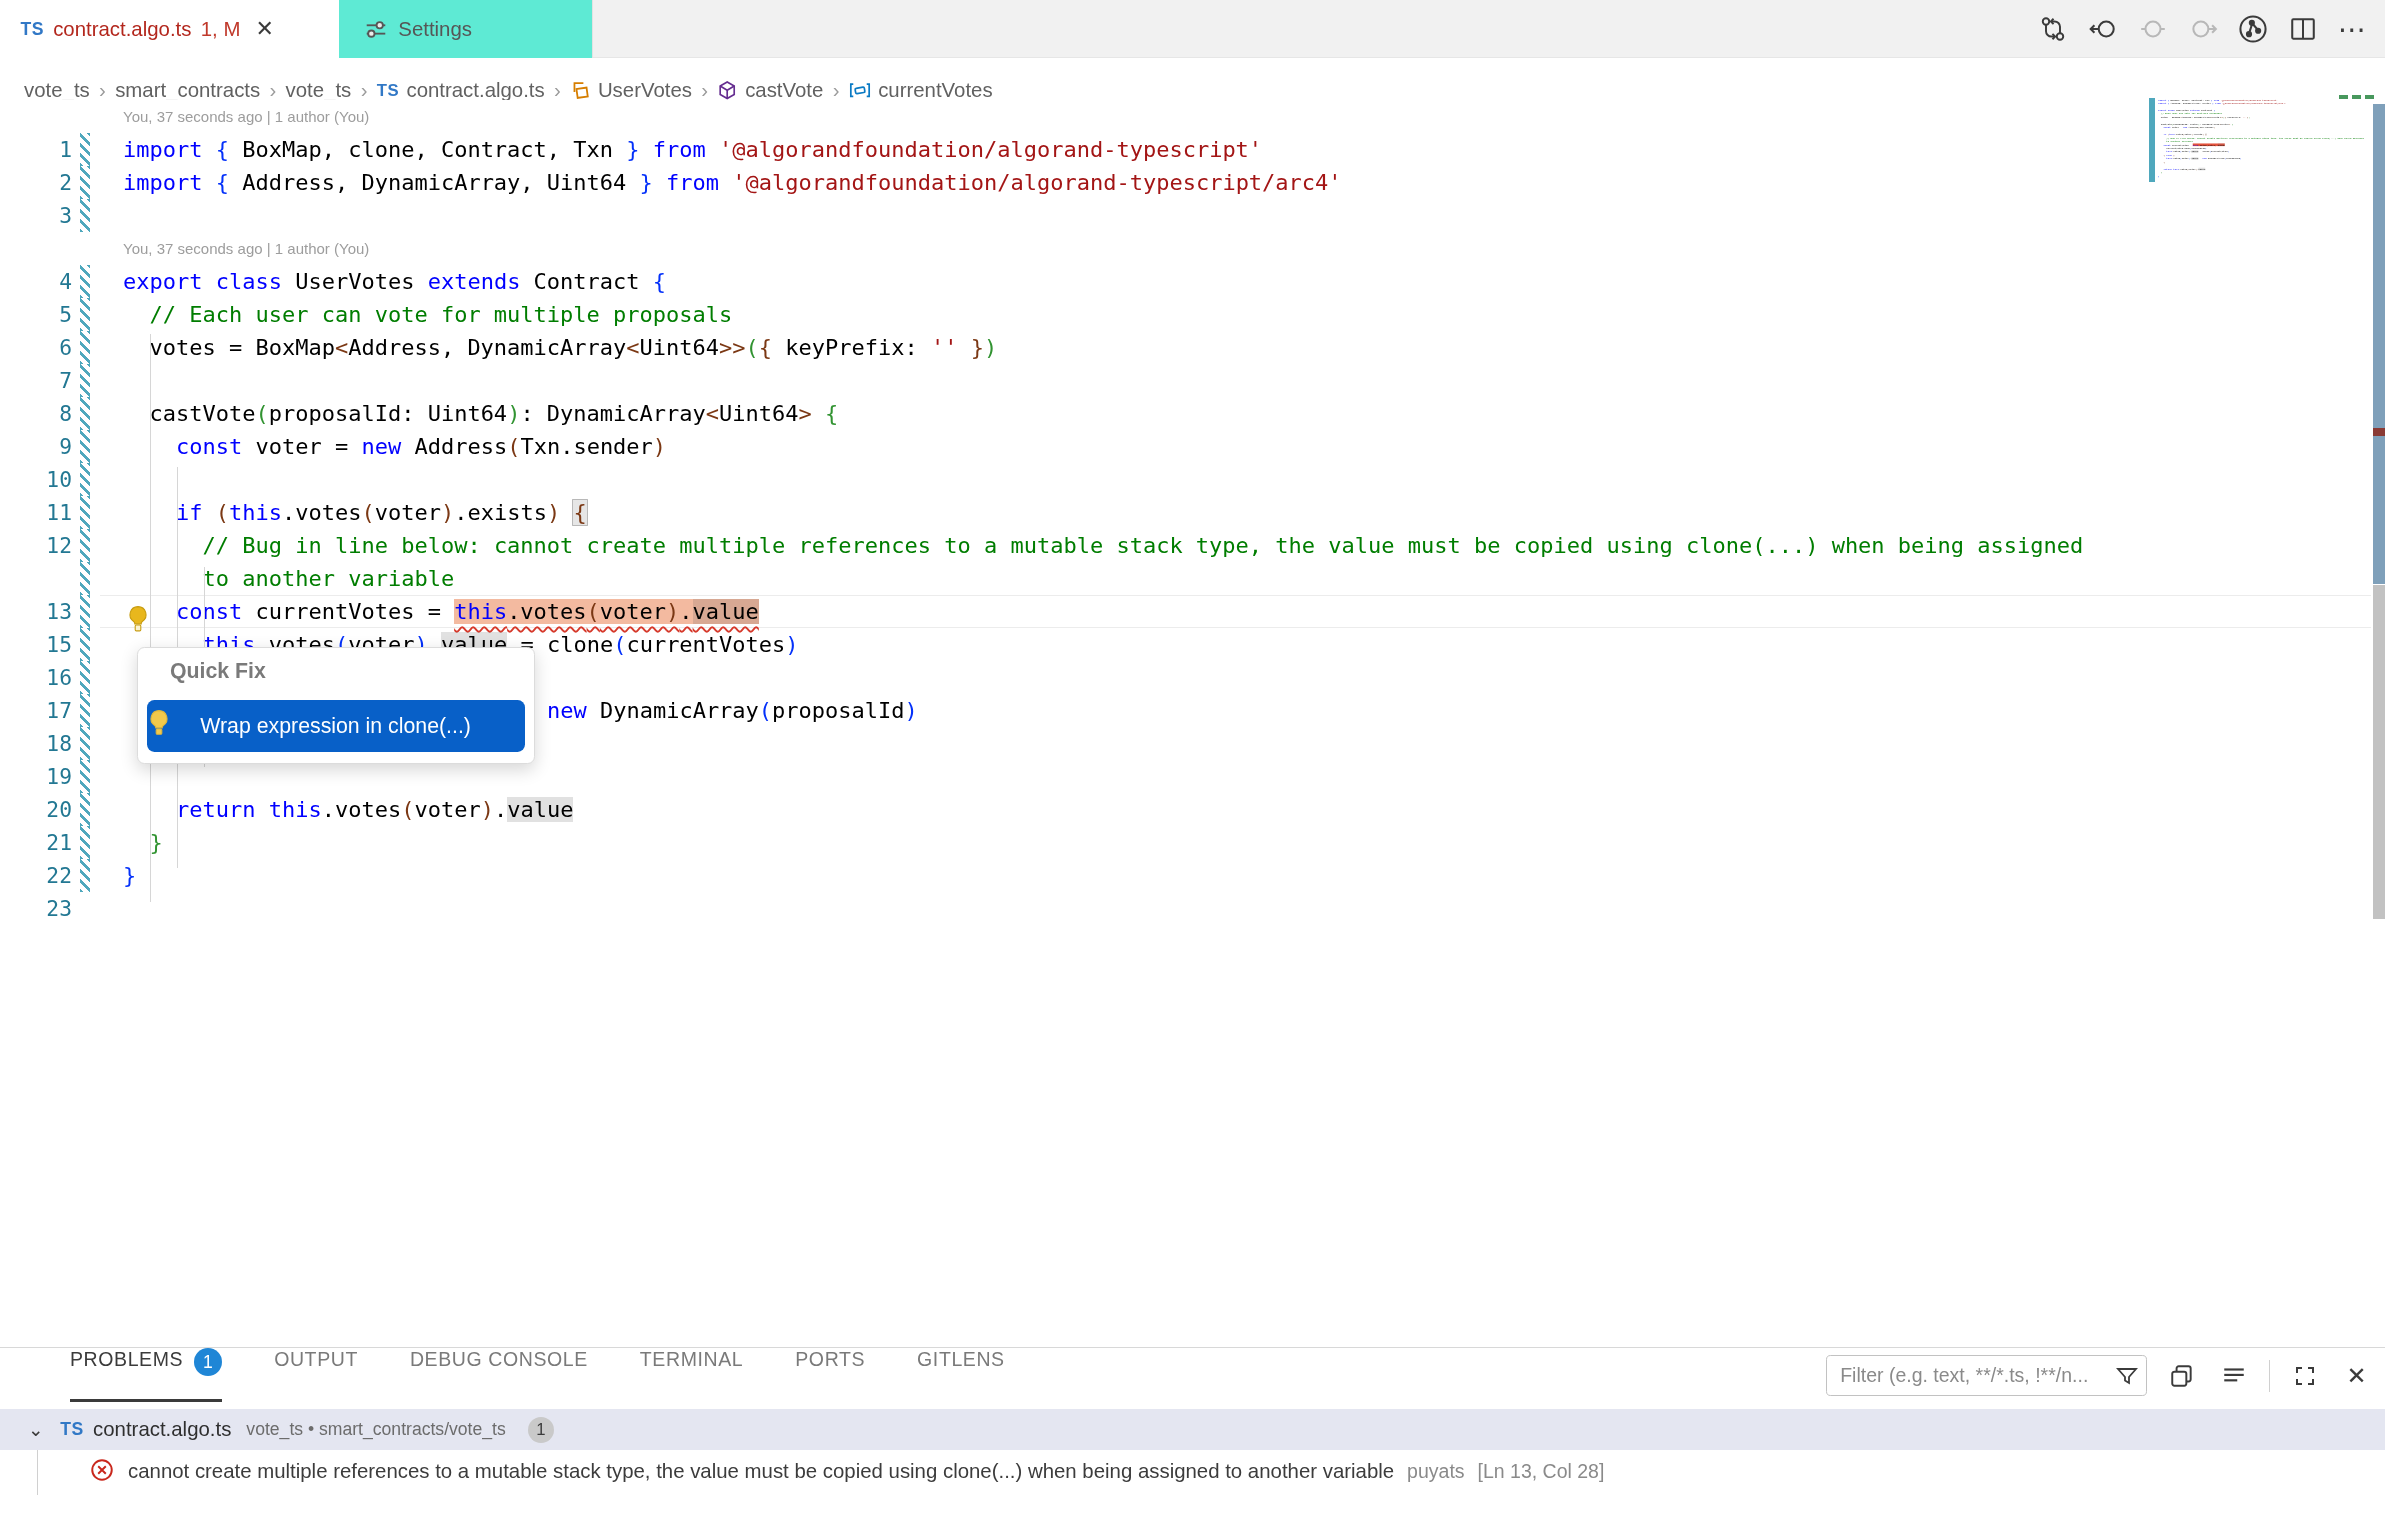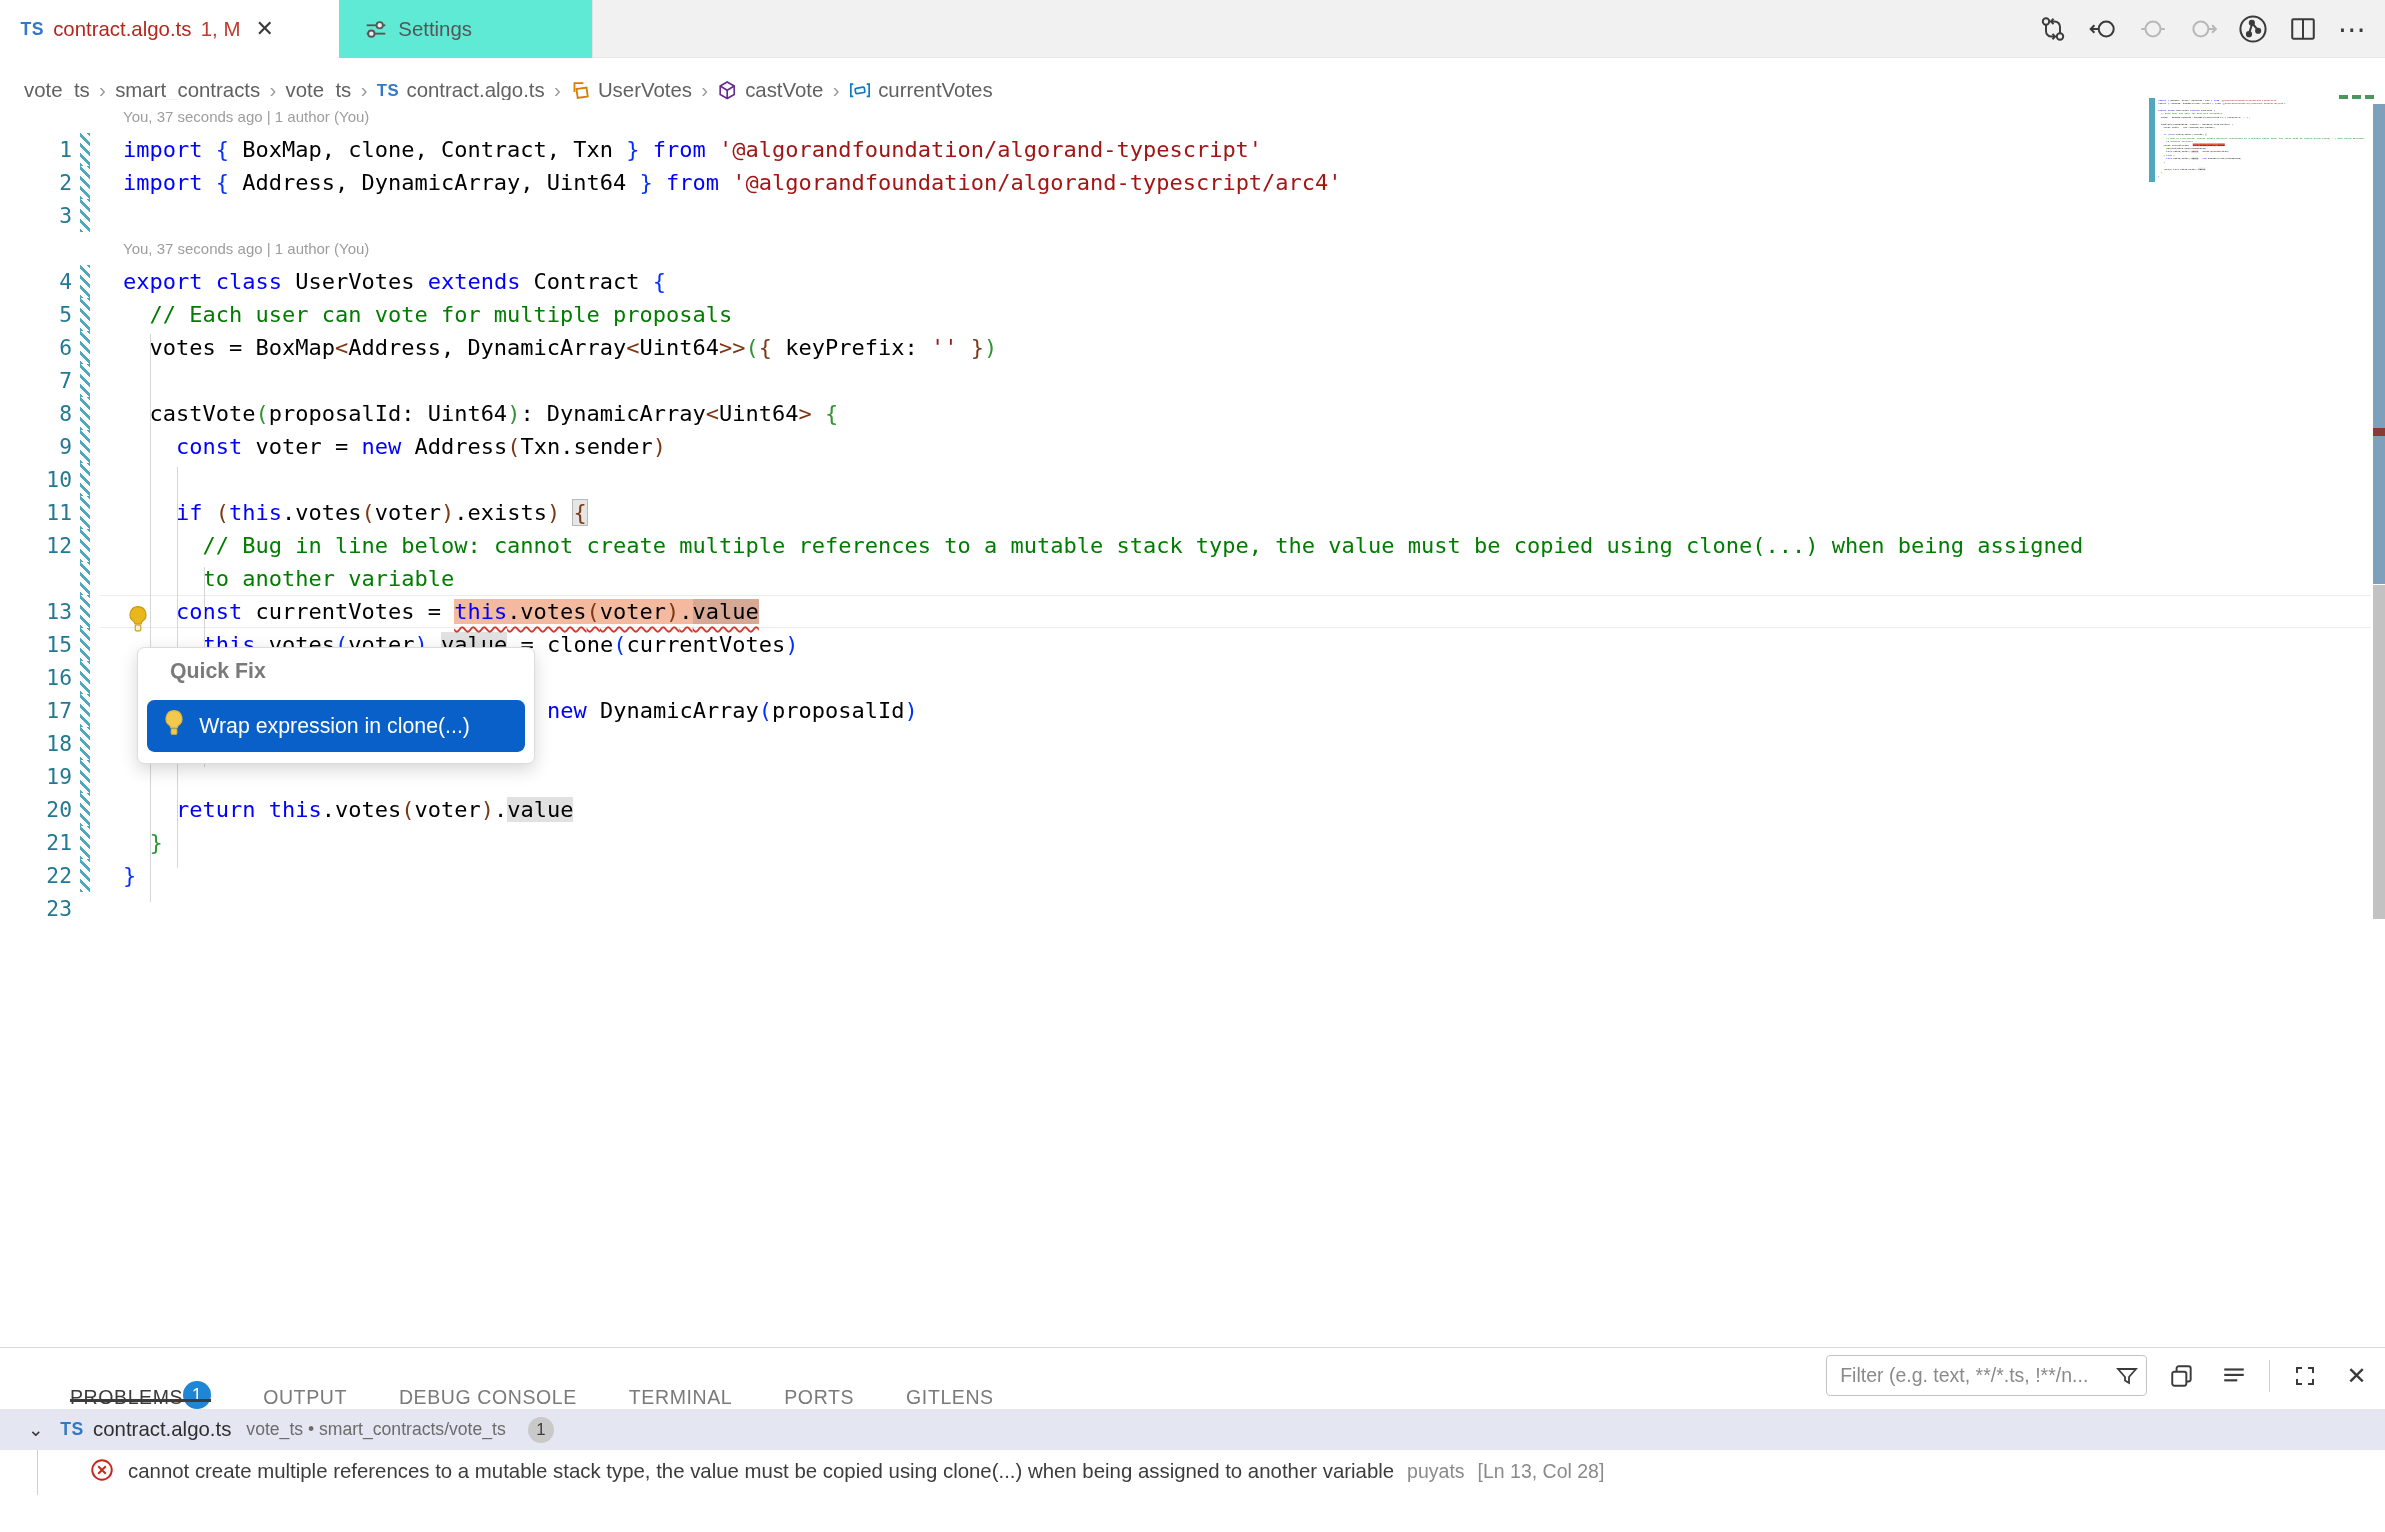--- a/index.html
+++ b/index.html
@@ -46,36 +46,36 @@
   .occ{background:rgba(90,90,90,0.18);}
   .match{background:#e6e6e6;box-shadow:0 0 0 0.9px #b0b0b0;}
   .curline{position:absolute;left:100px;right:15px;top:0;height:33px;border-top:1.9px solid #ececec;border-bottom:1.9px solid #ececec;pointer-events:none;}
   .guide{position:absolute;width:0.9px;background:#d6d6d6;pointer-events:none;}
   #bulb{position:absolute;left:126px;width:32px;height:33px;cursor:pointer;}
   
   #quickfix{position:absolute;left:137px;top:647px;width:398px;height:117px;background:#ffffff;
     border:0.9px solid #dcdcdc;border-radius:7.4px;box-shadow:0 5.6px 16.7px rgba(0,0,0,0.16);z-index:30;}
   #quickfix .qf-title{color:#7a7a7a;font-size:21.3px;font-weight:bold;padding:11px 0 0 32px;}
   #quickfix .qf-item{position:absolute;left:9.3px;right:9.3px;top:52px;height:52px;background:var(--accent);
-    border-radius:7.4px;display:flex;align-items:center;color:#fff;font-size:21.3px;cursor:pointer;padding-left:15px;gap:13px;}
+    border-radius:7.4px;display:flex;align-items:center;color:#fff;font-size:21.3px;cursor:pointer;padding-left:0;gap:29px;}
   
   #minimap{position:absolute;left:2158px;top:98px;width:213px;height:148px;overflow:hidden;cursor:pointer;}
   #minimap-inner{transform:scale(0.105);transform-origin:0 0;width:2041px;}
   #minimap-inner .row .code{left:0;}
   #minimap .err{background:#e5533d;text-decoration:none;}
   #minimap-bar{position:absolute;left:2149px;top:98px;width:5.6px;height:84px;background:#4fa8bd;}
   #sb-track{position:absolute;left:2373px;top:58px;width:13px;height:1289px;}
   #sb-slider{position:absolute;left:0;top:46px;width:13px;height:480px;background:#7fa0ba;cursor:pointer;}
   #sb-err{position:absolute;left:0;top:370px;width:13px;height:8.3px;background:#8a3a34;}
   #sb-gray{position:absolute;left:0;top:527px;width:13px;height:334px;background:#c2c2c2;}
   .ovr-add{position:absolute;width:9.3px;height:3.7px;background:#48985d;}
   
   #panel{position:absolute;left:0;top:1347px;width:2386px;height:186px;background:#fff;border-top:0.9px solid #d8d8d8;}
   #panel-tabs{position:absolute;left:70px;top:0;height:61px;display:flex;align-items:center;gap:52px;}
-  .ptab{font-size:19.5px;letter-spacing:0.6px;color:#7a7a7a;cursor:pointer;height:61px;display:flex;align-items:flex-end;position:relative;}
+  .ptab{font-size:19.5px;letter-spacing:0.6px;color:#7a7a7a;cursor:pointer;height:61px;display:flex;align-items:flex-start;gap:11px;position:relative;}
   .ptab.active{color:#3b3b3b;}
   .ptab.active::after{content:"";position:absolute;left:0;right:0;bottom:7.4px;height:2.8px;background:#3b3b3b;}
   .pbadge{background:var(--badge);color:#fff;border-radius:50%;width:28px;height:28px;display:flex;align-items:center;justify-content:center;font-size:17.6px;}
   #panel-right{position:absolute;right:13px;top:7.4px;display:flex;align-items:center;gap:18.6px;}
   #filter-box{width:321px;height:41px;border:0.9px solid #c2c2c2;border-radius:4.6px;background:#fff;display:flex;align-items:center;padding:0 3px 0 13px;}
   #filter-box input{flex:1;border:none;outline:none;font-size:19.5px;color:#3b3b3b;font-family:"Liberation Sans",sans-serif;min-width:0;}
   #filter-box input::placeholder{color:#8a8a8a;}
   .pico{width:33px;height:33px;display:flex;align-items:center;justify-content:center;cursor:pointer;color:#3b3b3b;}
   .psep{width:0.9px;height:32px;background:#d0d0d0;}
   #file-row{position:absolute;left:0;top:61px;width:2386px;height:41px;background:var(--sel-row);display:flex;align-items:center;padding-left:28px;cursor:pointer;}

